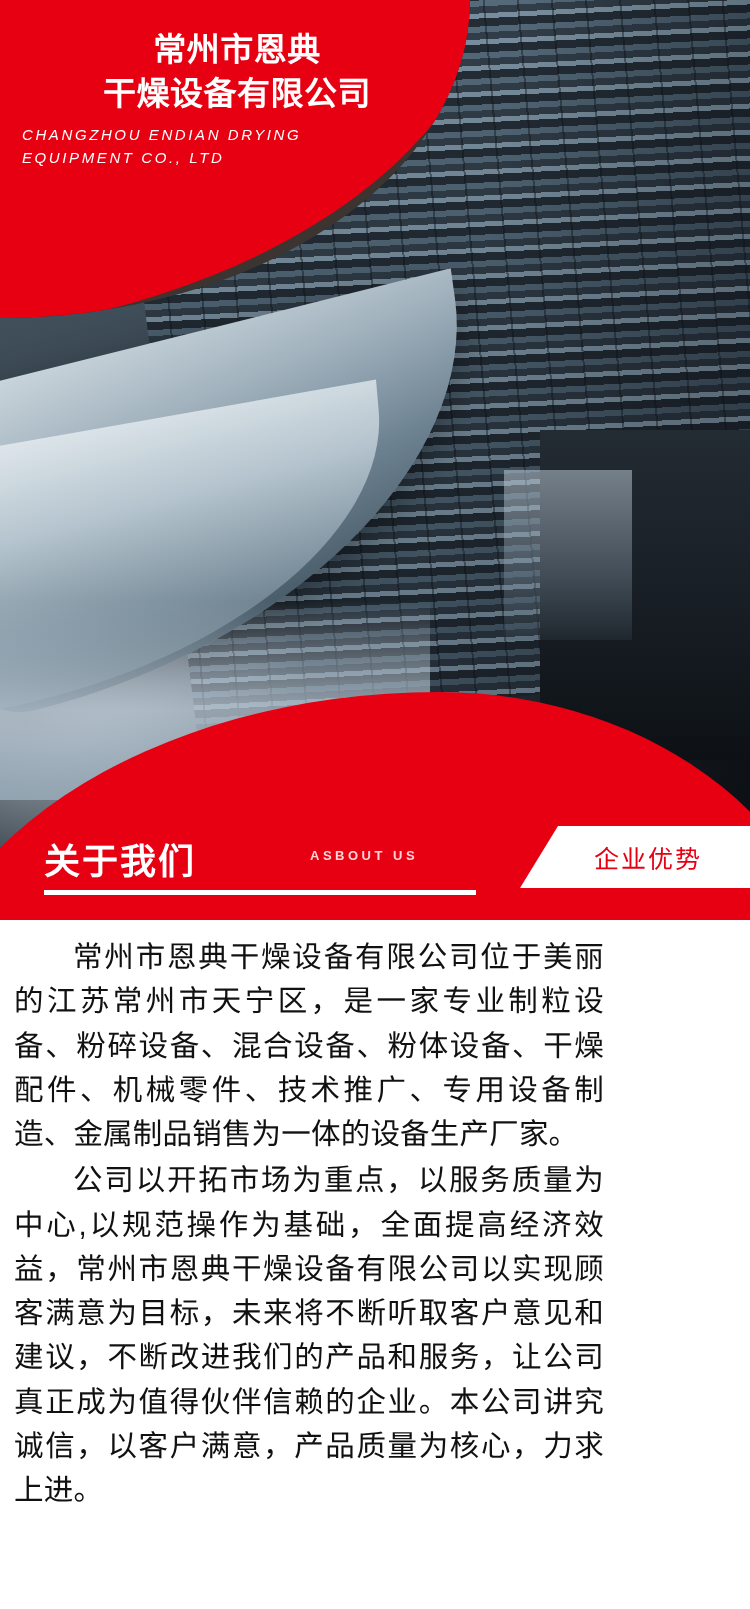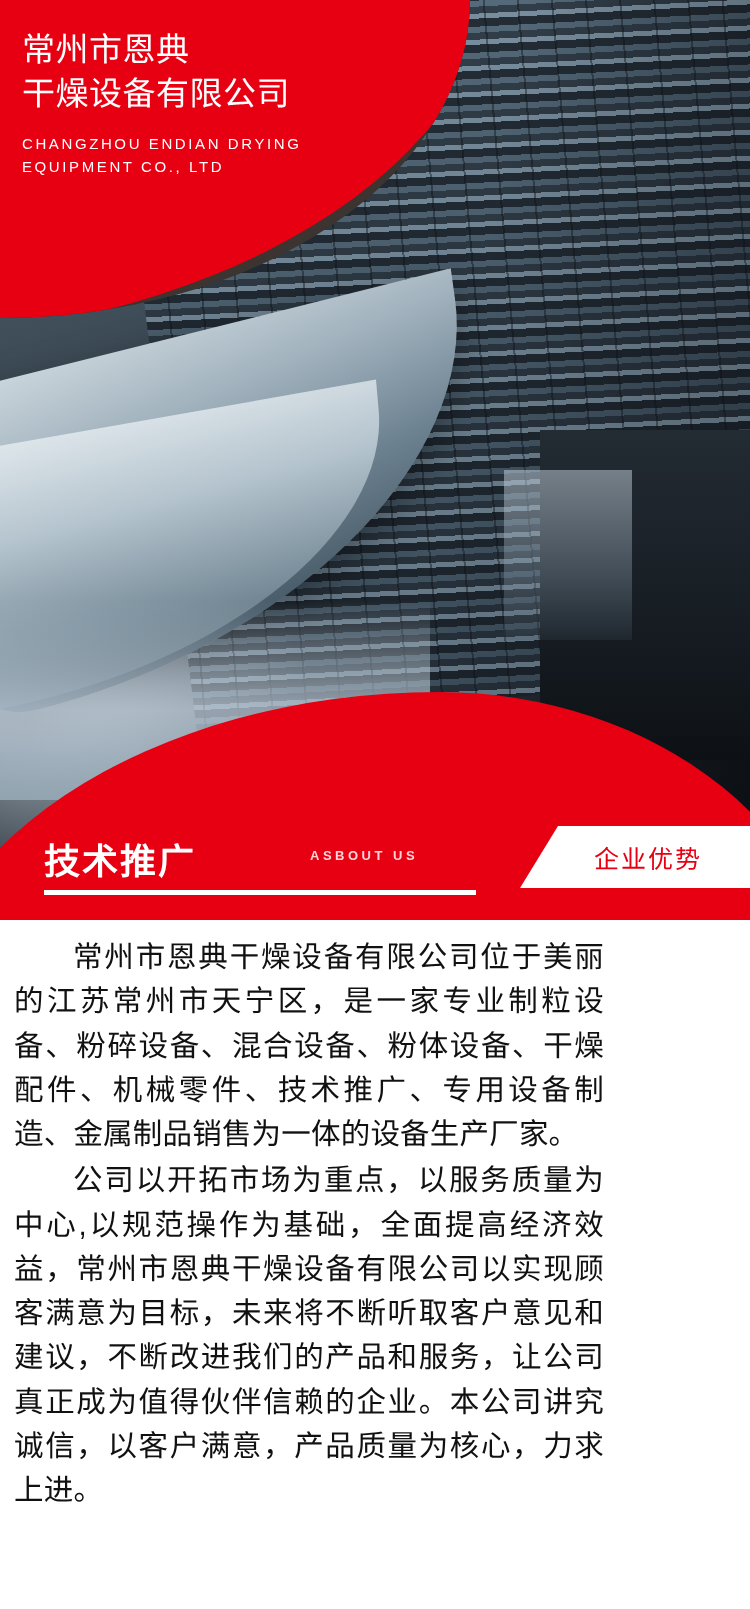--- a/index.html
+++ b/index.html
@@ -152,33 +152,35 @@
   }
   .logo-wrap {
     position: absolute;
     left: 22px;
     top: 28px;
     width: 430px;
   }
   .logo-cn {
     color: #ffffff;
     font-size: 33px;
-    font-weight: 400;
+    font-weight: 700;
     line-height: 1.32;
     letter-spacing: .5px;
     white-space: pre-line;
+    text-align: center;
   }
   .logo-en {
     color: #ffffff;
     font-size: 15px;
     font-weight: 400;
     line-height: 1.5;
     letter-spacing: 2.6px;
-    margin-top: 18px;
+    margin-top: 9px;
     white-space: pre-line;
+    font-style: italic;
   }
 
   
   .redwave {
     position: absolute;
     left: 0;
     top: 650px;
     width: 750px;
     height: 270px;
     overflow: hidden;
@@ -292,21 +294,21 @@
 EQUIPMENT CO., LTD</div>
       </div>
     </div>
   </div>
 
   <div class="redwave">
     <div class="redwave-shape"></div>
   </div>
 
   <div class="section-head">
-    <div class="sh-cn">技术推广</div>
+    <div class="sh-cn">关于我们</div>
     <div class="sh-en">ASBOUT US</div>
     <div class="sh-rule"></div>
     <div class="sh-tab">
       <span>企业优势</span>
     </div>
   </div>
 
   <div class="body-text">
     <p class="para">常州市恩典干燥设备有限公司位于美丽的江苏常州市天宁区，是一家专业制粒设备、粉碎设备、混合设备、粉体设备、干燥配件、机械零件、技术推广、专用设备制造、金属制品销售为一体的设备生产厂家。</p>
     <p class="para">公司以开拓市场为重点，以服务质量为中心,以规范操作为基础，全面提高经济效益，常州市恩典干燥设备有限公司以实现顾客满意为目标，未来将不断听取客户意见和建议，不断改进我们的产品和服务，让公司真正成为值得伙伴信赖的企业。本公司讲究诚信，以客户满意，产品质量为核心，力求上进。</p>

